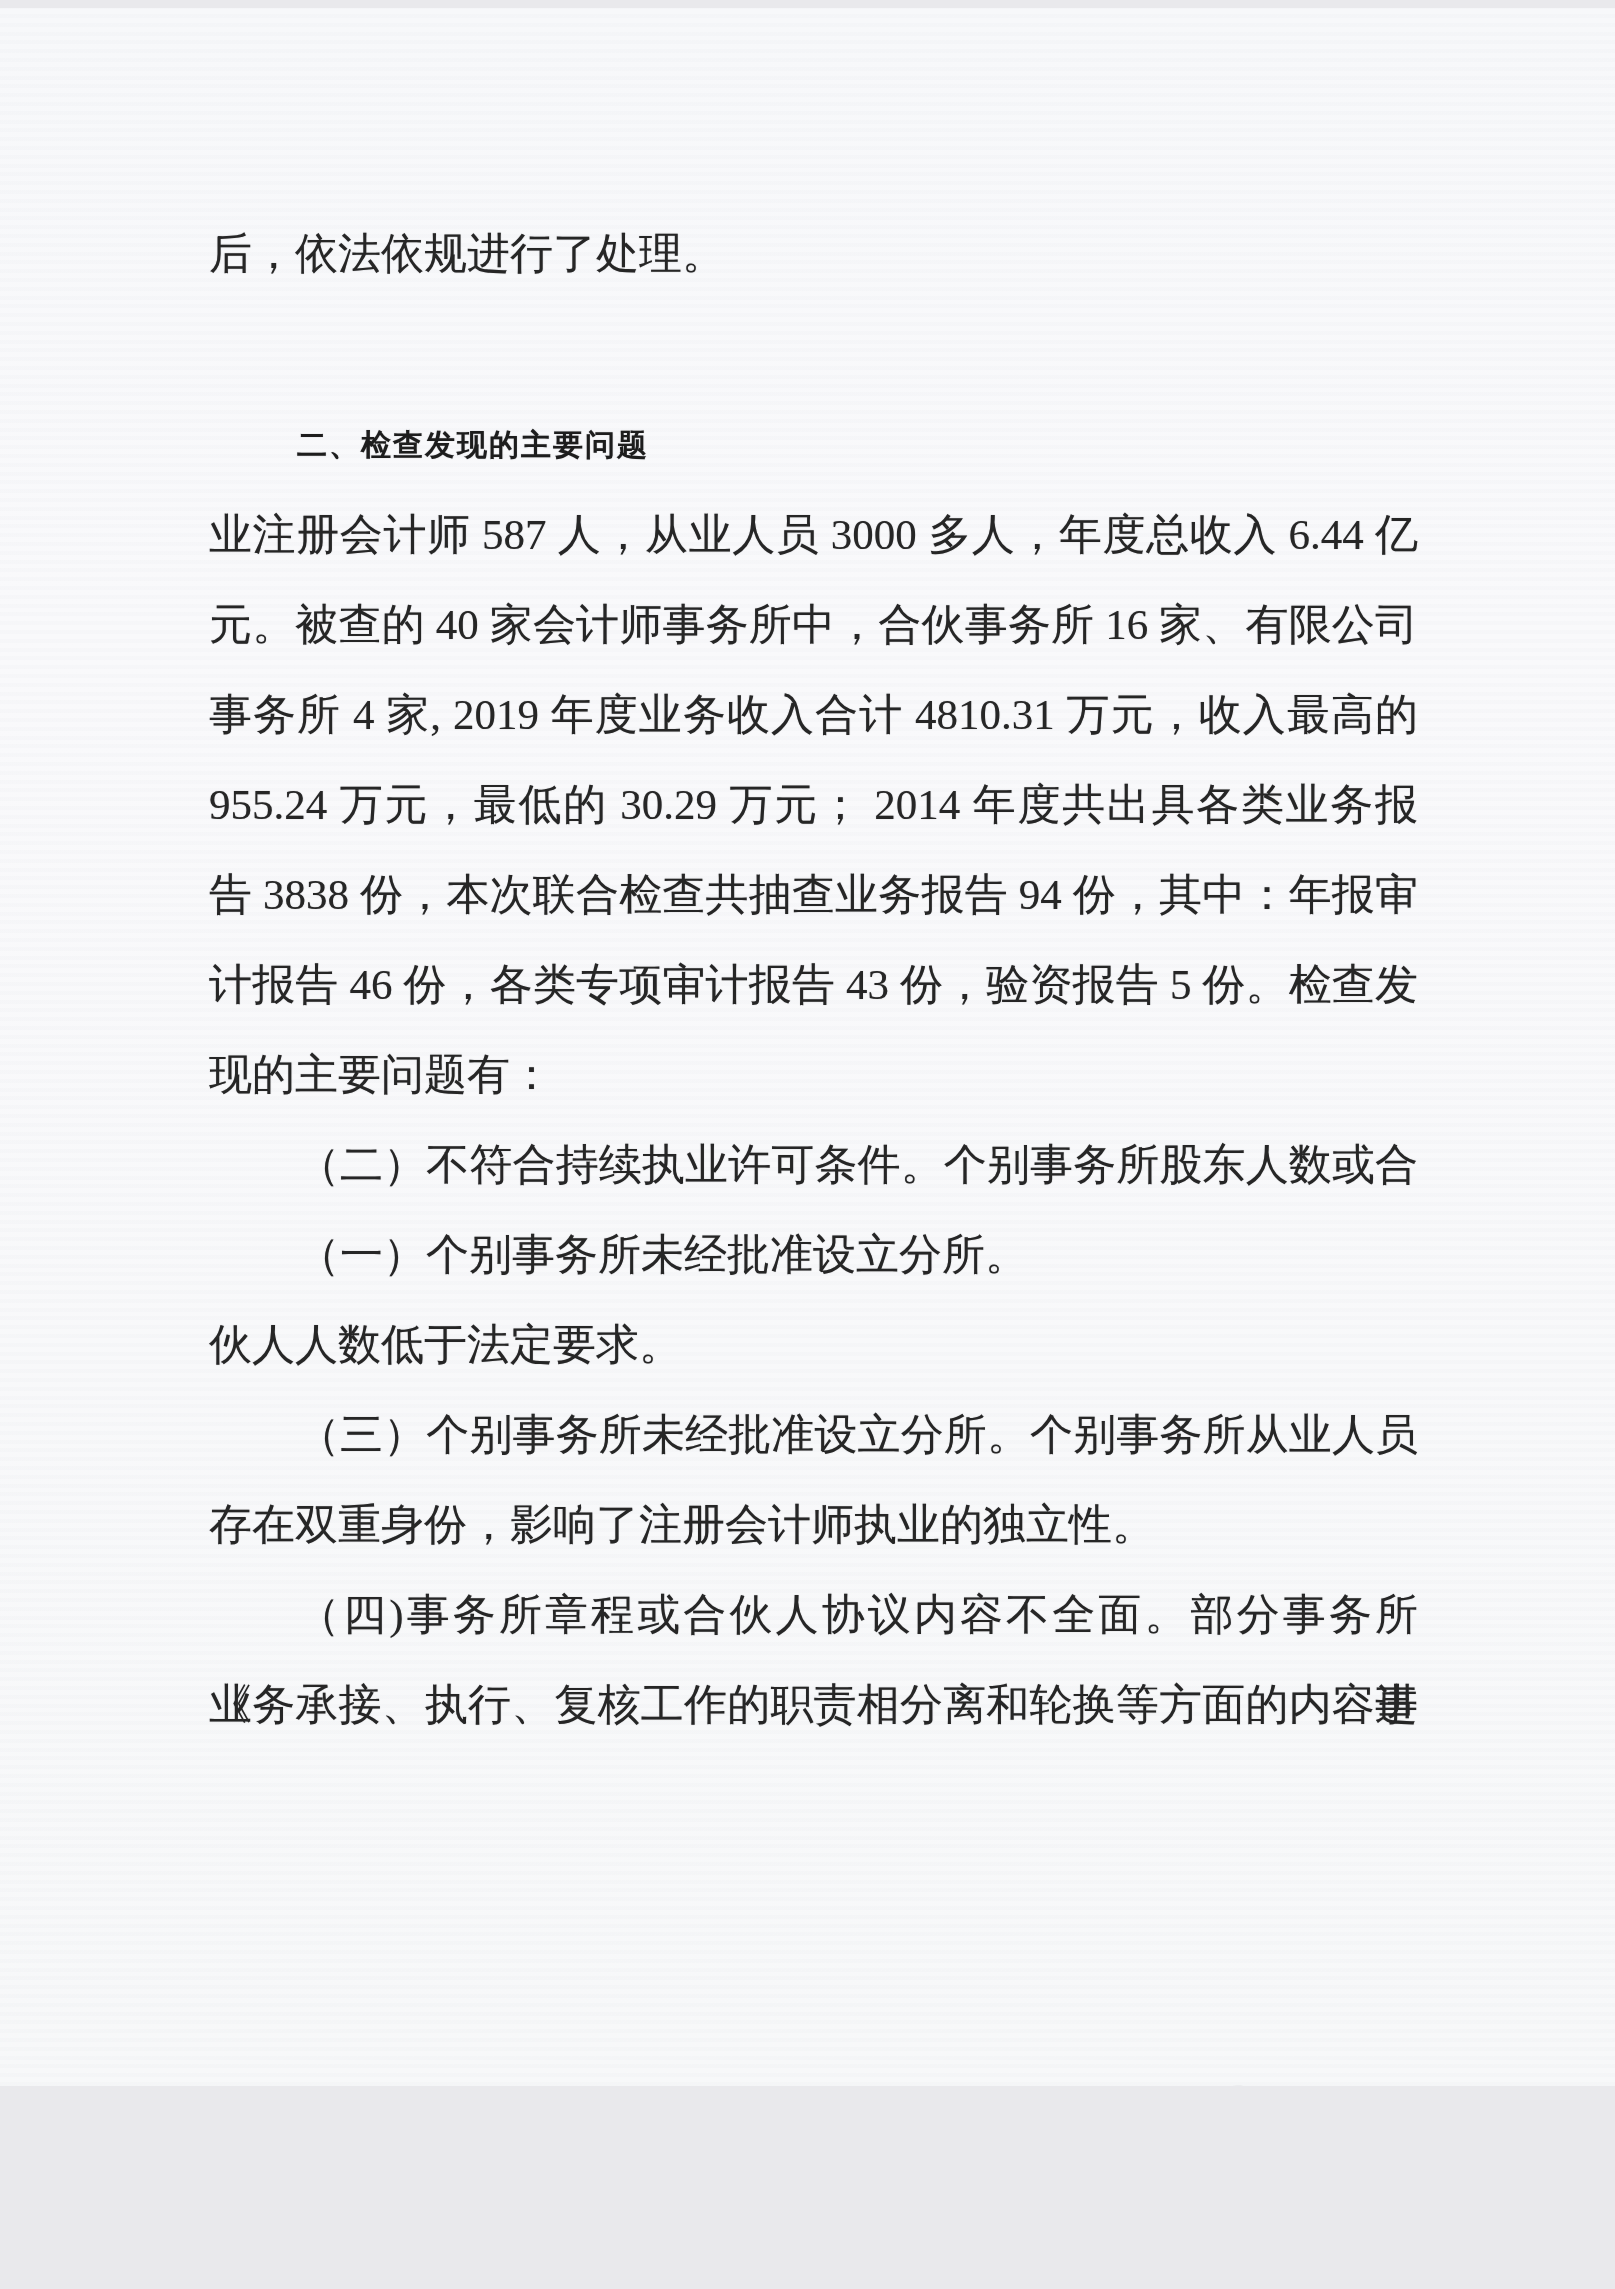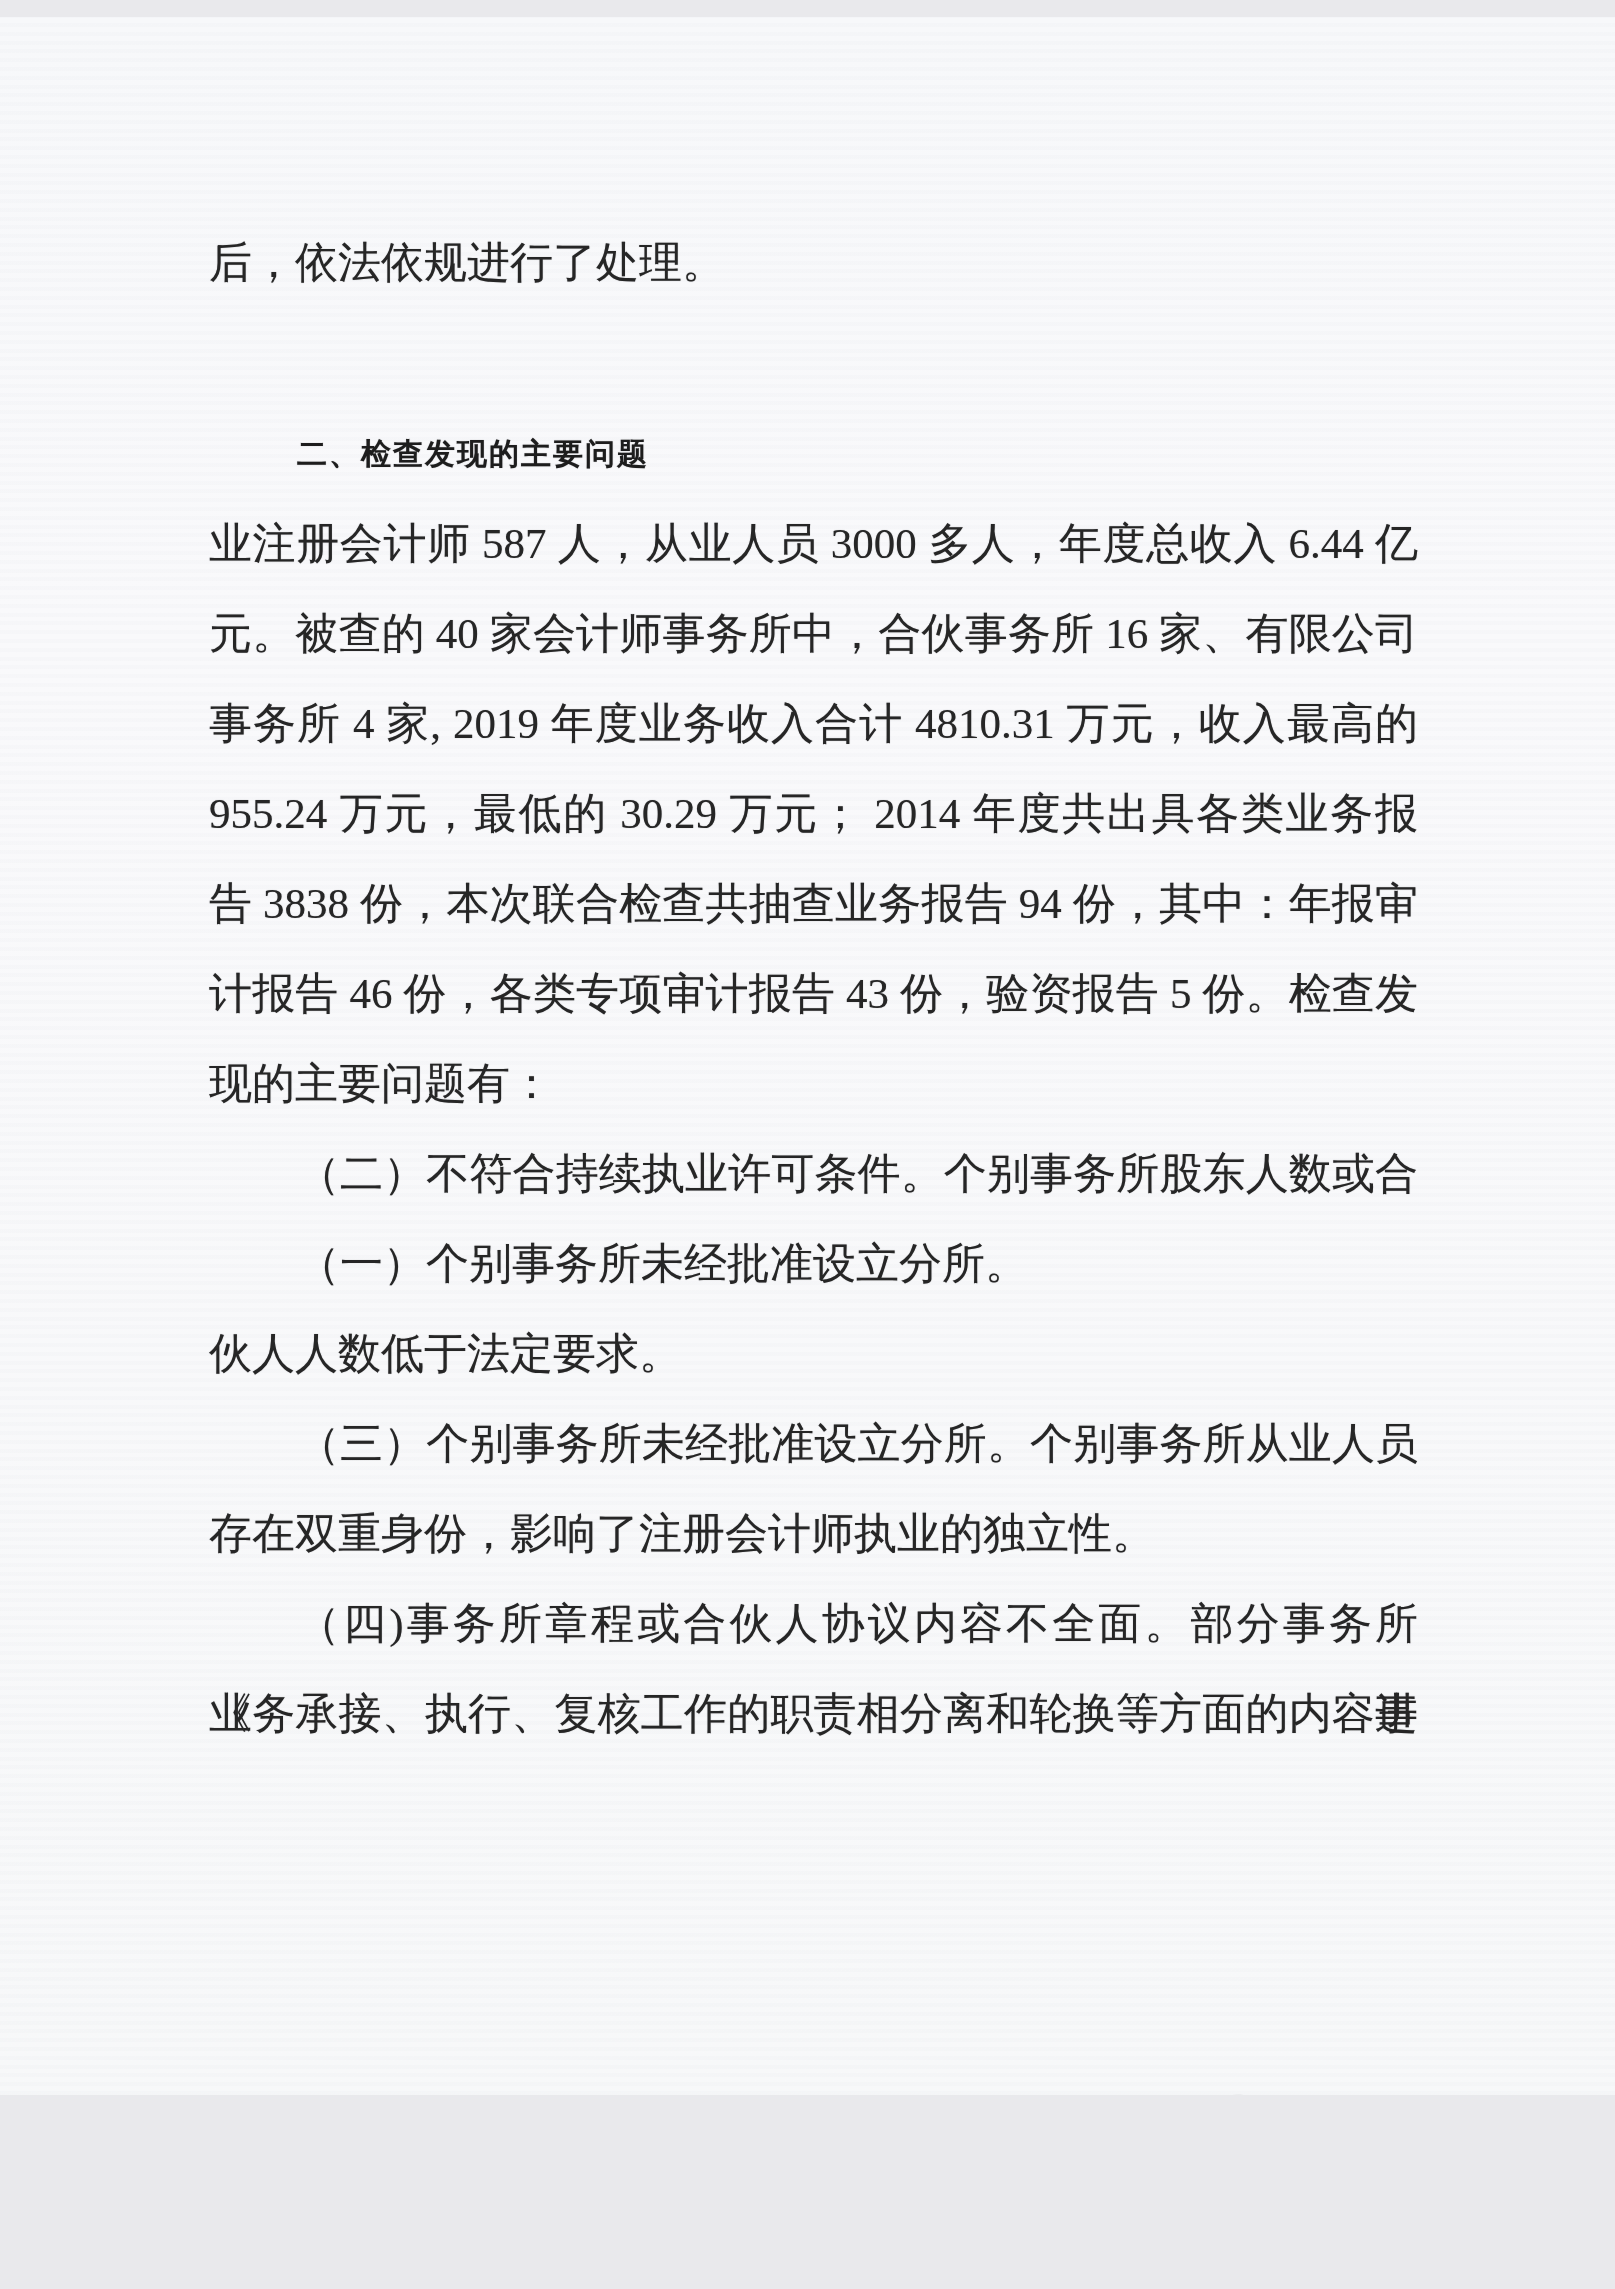--- a/index.html
+++ b/index.html
@@ -1,20 +1,20 @@
 <!DOCTYPE html>
 <html><head>
 <meta charset="utf-8">
 <style>
   html, body { margin: 0; padding: 0; background: #e9e9ec; }
   .page {
     position: relative;
     width: 1615px;
     height: 2078px;
-    margin: 17px auto;
+    margin: 8px auto;
     background: linear-gradient(180deg, #f7f8fa 0%, #f9f9fb 30%, #f7f8f9 100%);
     overflow: hidden;
   }
   
   .page::before {
     content: "";
     position: absolute;
     inset: 0;
     background: repeating-linear-gradient(
       0deg,

